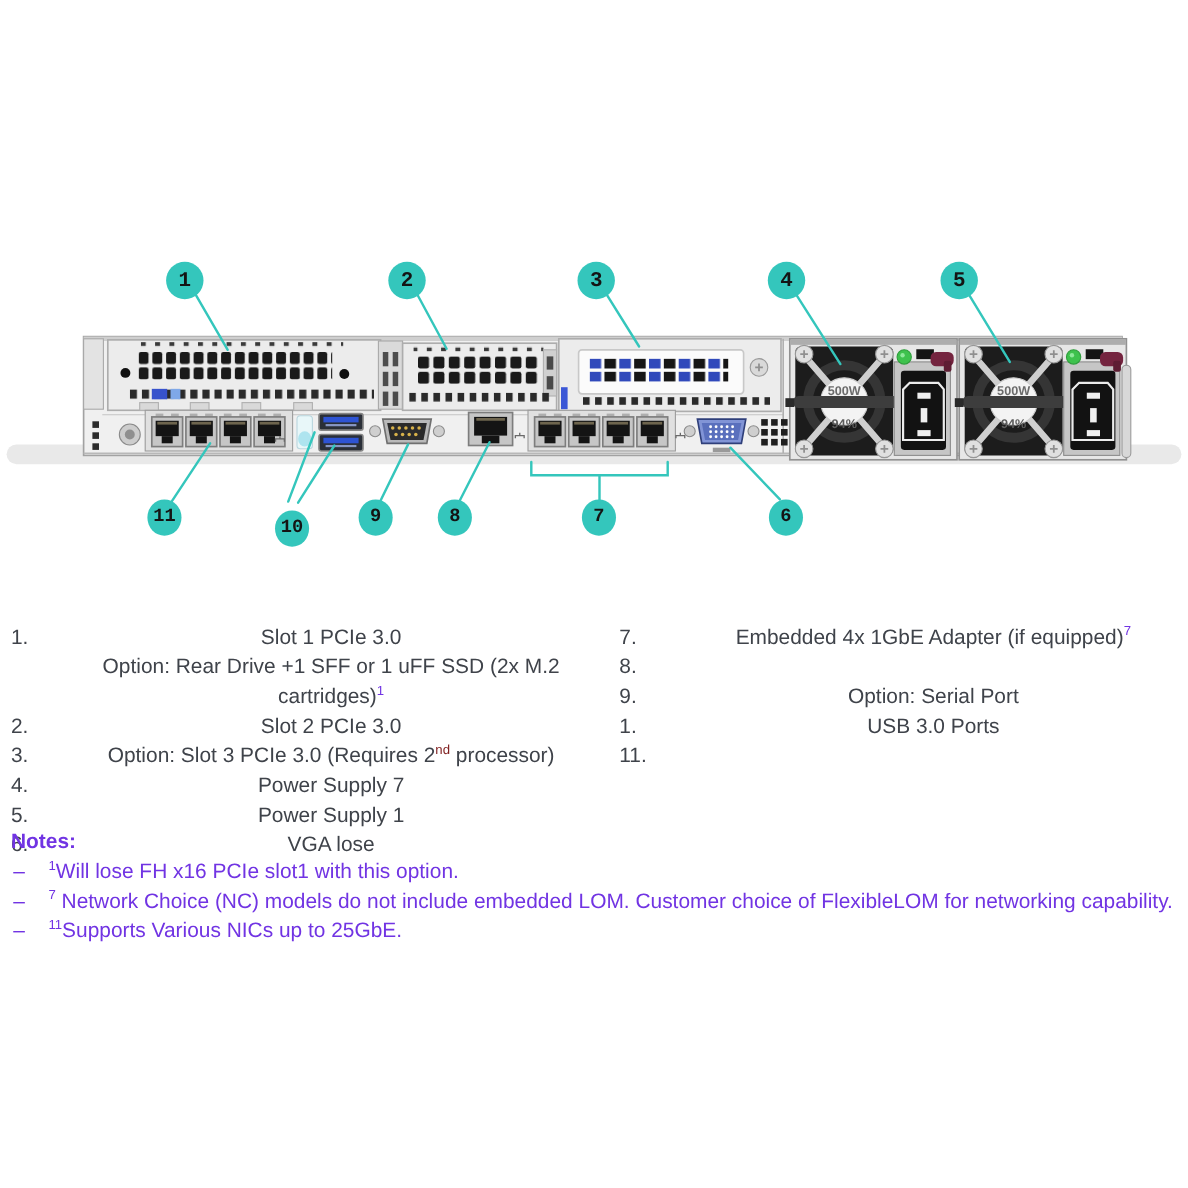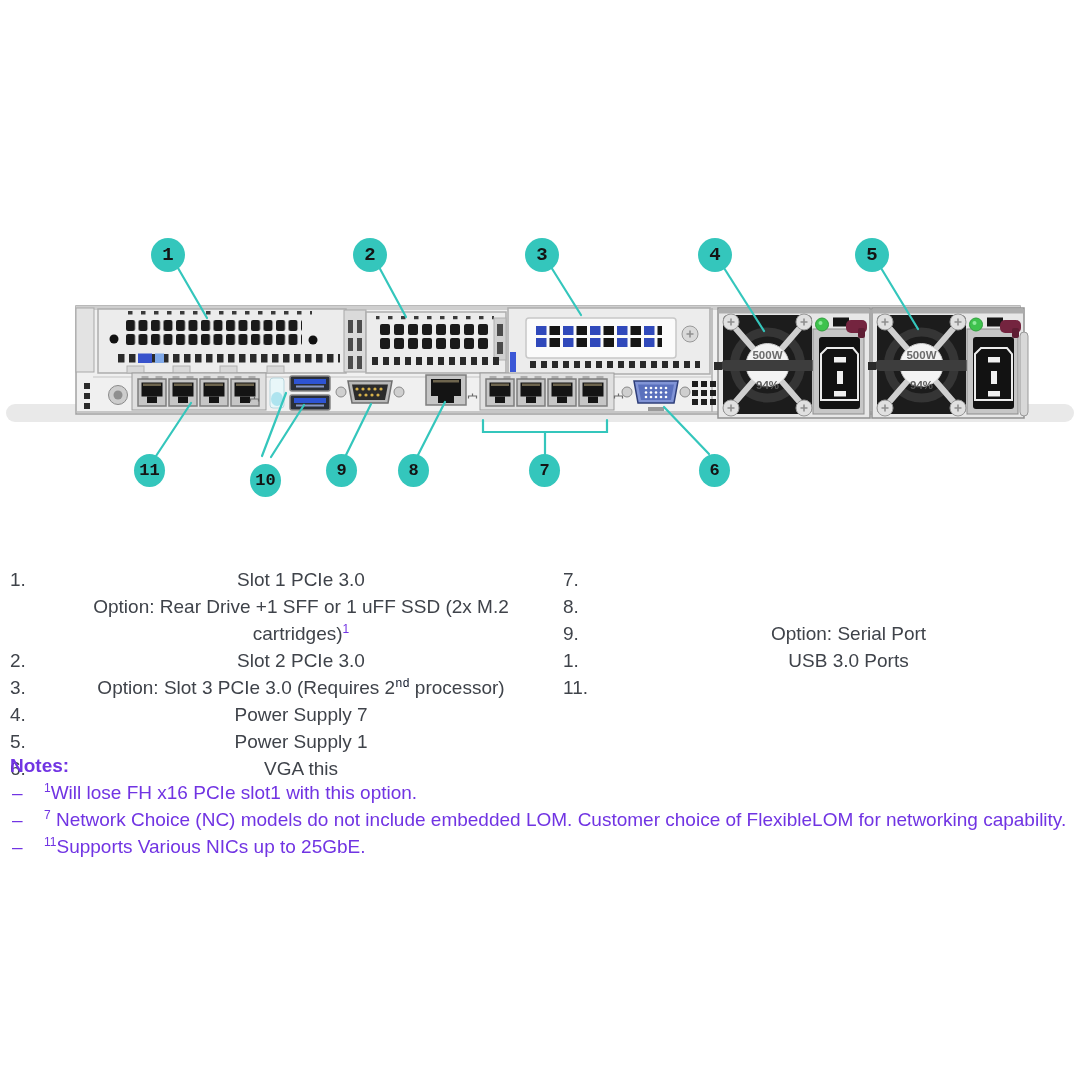--- a/index.html
+++ b/index.html
@@ -14,21 +14,21 @@
   .co-bot{width:31px;height:33px;font-size:17px;}
   
   .legend-left{position:absolute;left:10px;top:566px;width:548px;font-size:19px;line-height:27px;}
   .legend-right{position:absolute;left:563px;top:566px;width:515px;font-size:19px;line-height:27px;}
   .lrow{display:flex;}
   .legend-left .num{flex:none;width:34px;}
   .legend-right .num{flex:none;width:56px;}
   .txt{flex:1;text-align:center;}
   sup{font-size:12px;line-height:0;}
   .sup-purple{color:#7134e3;}
-  .sup-dark{color:#0f172a;font-family:Liberation Mono, monospace;}
+  .sup-dark{color:#7f1d1d;}
   
   .notes{position:absolute;left:10px;top:752px;width:1064px;font-size:19px;line-height:27px;color:#7134e3;}
   .notes-title{font-weight:bold;}
   .nrow{display:flex;}
   .dash{flex:none;width:32px;padding-left:2px;}
   .ntxt{flex:1;white-space:pre-wrap;}
 </style>
 </head>
 <body>
 
@@ -341,27 +341,28 @@
     <div class="lrow">
       <span class="num">4.</span>
       <span class="txt">Power Supply 7</span>
     </div>
     <div class="lrow">
       <span class="num">5.</span>
       <span class="txt">Power Supply 1</span>
     </div>
     <div class="lrow">
       <span class="num">6.</span>
-      <span class="txt">VGA this</span>
+      <span class="txt">VGA lose</span>
     </div>
   </div>
 
   <div class="legend-right">
     <div class="lrow">
       <span class="num">7.</span>
+      <span class="txt"><span>Embedded 4x 1GbE Adapter (if equipped)</span><sup class="sup-purple">7</sup></span>
     </div>
     <div class="lrow">
       <span class="num">8.</span>
     </div>
     <div class="lrow">
       <span class="num">9.</span>
       <span class="txt">Option: Serial Port</span>
     </div>
     <div class="lrow">
       <span class="num">1.</span>

